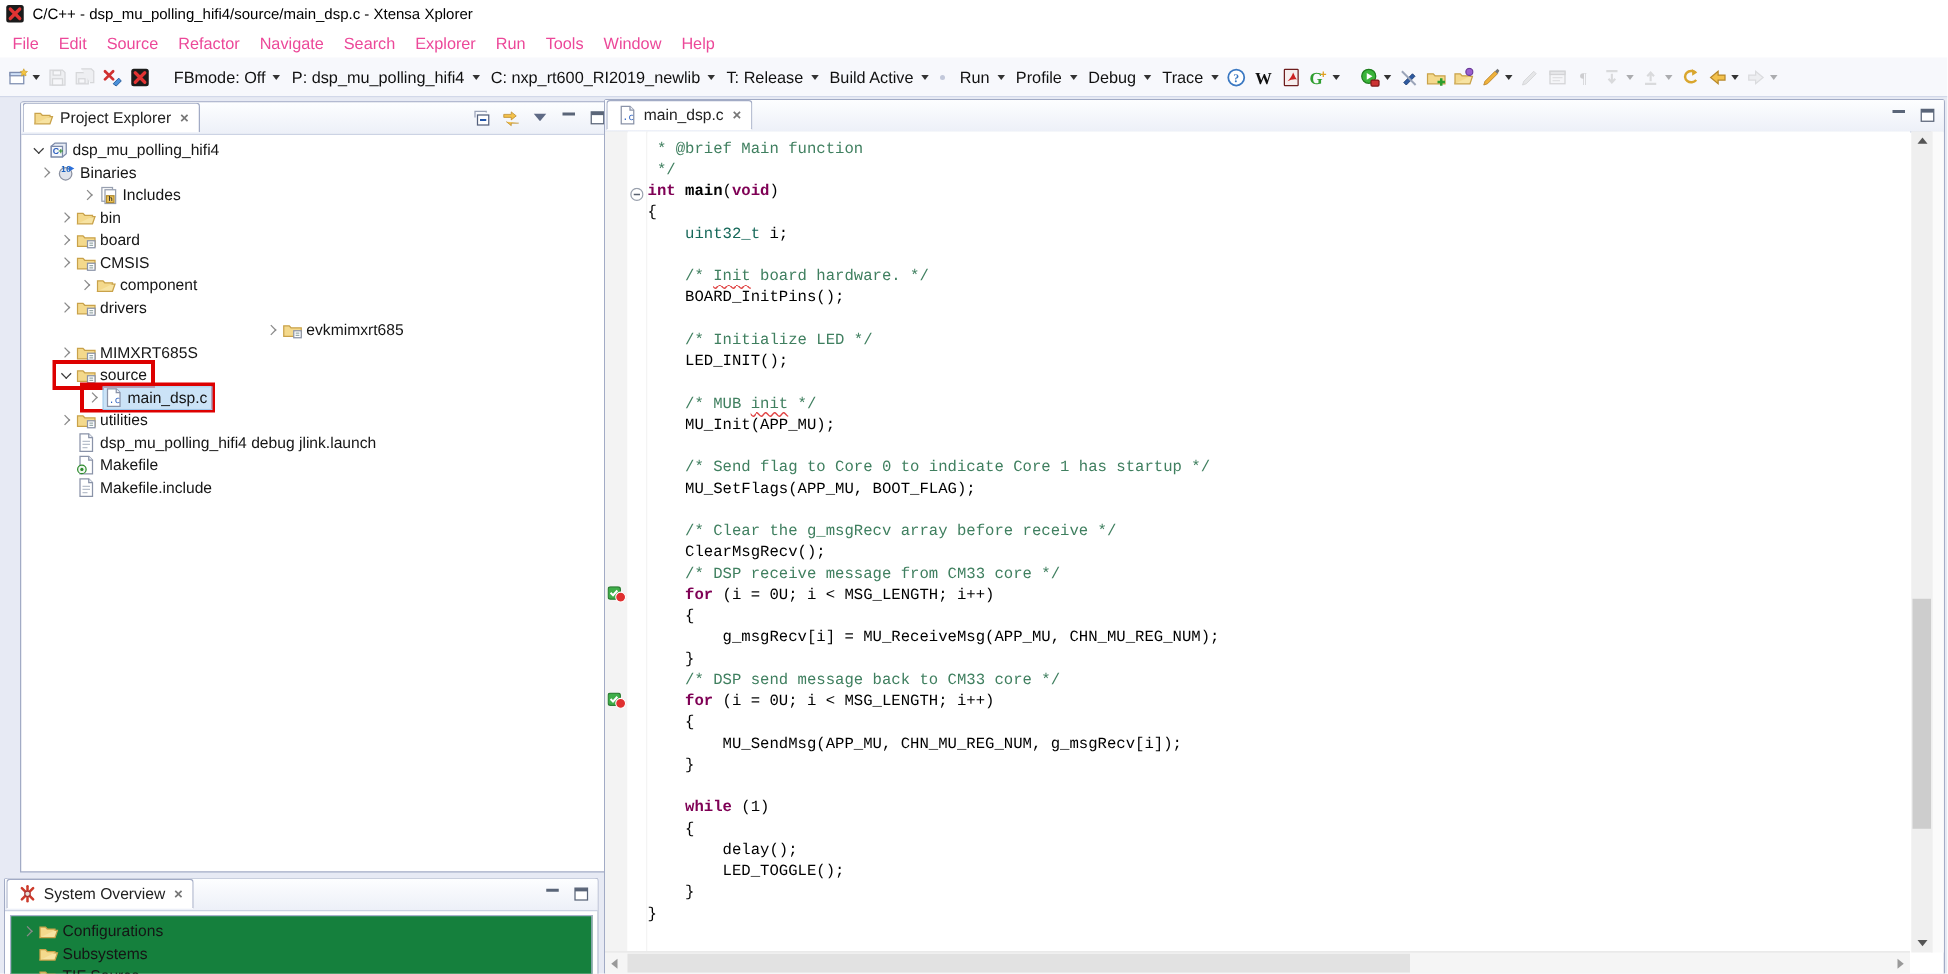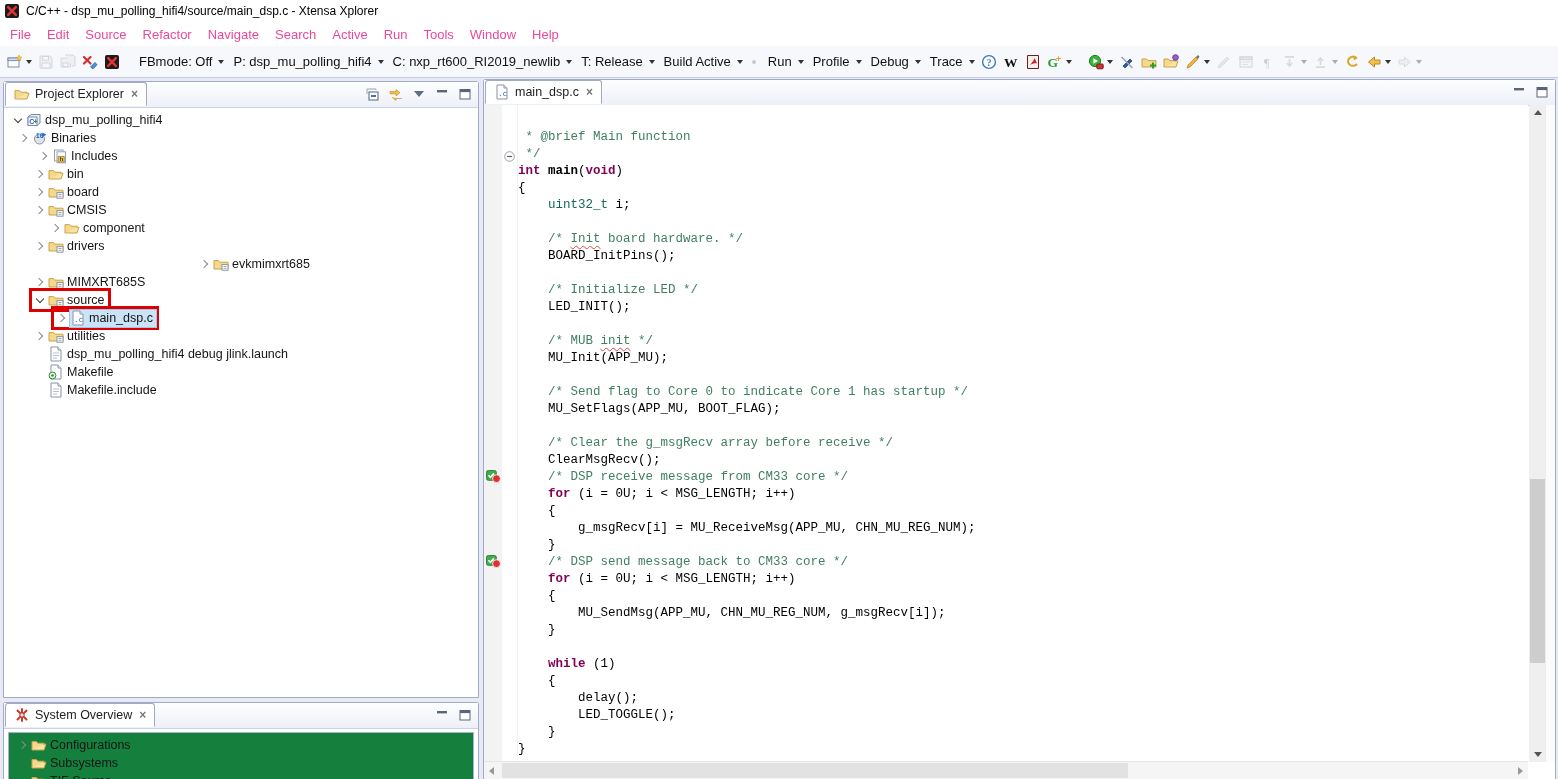--- a/index.html
+++ b/index.html
@@ -16,21 +16,21 @@
   .tb-btn{display:flex;align-items:center;height:24px;padding:0 3px;border-radius:2px}
   .tb-label{font-size:13px;color:#111;padding:0 3px;white-space:nowrap}
   .tb-arrow{width:0;height:0;border-left:3.5px solid transparent;border-right:3.5px solid transparent;border-top:4px solid #333;margin-left:3px}
   .tb-gap{width:10px}
   .tb-dot{width:4px;height:4px;border-radius:50%;background:#c2c8da;margin:0 6px}
   .disabled{opacity:.38;filter:grayscale(.9)}
 
   
   .main{position:absolute;top:78px;left:0;right:0;bottom:0;background:#e7eaf4}
   .panel{position:absolute;background:#fff;border:1px solid #a2abc5;border-radius:3px 3px 0 0;box-sizing:border-box}
-  #pe-panel{left:3px;top:3px;width:476px;height:617px}
+  #pe-panel{left:16px;top:3px;width:476px;height:617px}
   #so-panel{left:3px;top:624px;width:476px;height:80px;border-bottom:none;border-radius:3px 3px 0 0}
   #ed-panel{left:483px;top:1px;width:1073px;height:700px;border-bottom:none}
   .panel-header{height:25px;background:linear-gradient(#fdfeff,#edf0f8);border-bottom:1px solid #ccd3e4;position:relative}
   .tab{display:inline-flex;align-items:center;gap:5px;height:24px;padding:0 8px;margin-left:1px;background:#fff;
        border:1px solid #a2abc5;border-bottom:1px solid #fff;border-radius:3px 3px 0 0;font-size:12.5px;color:#222;
        position:relative;top:0px;box-sizing:border-box}
   .tab-close{color:#777;font-size:12px;font-weight:bold;margin-left:2px;cursor:default}
   .hdr-btns{position:absolute;right:5px;top:4px;display:flex;gap:7px;align-items:center}
   .hdr-btn{width:16px;height:16px;display:flex;align-items:center;justify-content:center}
 
@@ -44,21 +44,21 @@
   .chev.collapsed i{transform:rotate(-45deg);margin-left:-2px}
   .chev.expanded i{border-color:#3a3a3a;transform:rotate(45deg);margin-top:-2px}
   .tree-label{padding:0 3px}
   .labelwrap{display:inline-flex;align-items:center;height:17px}
   .labelwrap.sel{background:#cbe3f7;outline:1px solid #9ec7ea}
 
   
   .ed-body{position:absolute;left:0;right:0;top:25px;bottom:0}
   .ann-ruler{position:absolute;left:0;top:0;bottom:17px;width:18px;background:#f3f3f3}
   .fold-ruler{position:absolute;left:18px;top:0;bottom:17px;width:15px;background:#fff;border-right:1px solid #f1f1f1}
-  .code{position:absolute;left:34px;right:27px;top:0;bottom:17px;overflow:hidden;background:#fff;padding-top:24px}
+  .code{position:absolute;left:34px;right:27px;top:0;bottom:17px;overflow:hidden;background:#fff;padding-top:6px}
   .ln{height:17px;line-height:17px;white-space:pre;font-family:"Liberation Mono","DejaVu Sans Mono",monospace;font-size:12.5px;color:#000}
   .seg-c{color:#3F7F5F}
   .seg-cs{color:#3F7F5F;text-decoration:underline wavy #e04545 1px;text-underline-offset:3px}
   .seg-k{color:#7F0055;font-weight:bold}
   .seg-b{font-weight:bold}
   .seg-t{color:#17695a}
   .bp-marker{position:absolute;left:2px;width:15px;height:14px}
   .fold-marker{position:absolute;left:2px;width:11px;height:11px}
 
   
@@ -92,21 +92,21 @@
   <span>C/C++ - dsp_mu_polling_hifi4/source/main_dsp.c - Xtensa Xplorer</span>
 </div>
 
 <div class="menubar" id="menubar">
     <div class="menu-item">File</div>
     <div class="menu-item">Edit</div>
     <div class="menu-item">Source</div>
     <div class="menu-item">Refactor</div>
     <div class="menu-item">Navigate</div>
     <div class="menu-item">Search</div>
-    <div class="menu-item">Active</div>
+    <div class="menu-item">Explorer</div>
     <div class="menu-item">Run</div>
     <div class="menu-item">Tools</div>
     <div class="menu-item">Window</div>
     <div class="menu-item">Help</div>
   </div>
 
 <div class="toolbar" id="toolbar">
     <span class="tb-btn">
       <span class="icon">
         <svg viewBox="0 0 16 16">
@@ -419,21 +419,21 @@
                 <svg viewBox="0 0 16 16">
                   <circle cx="7.5" cy="9" r="5" fill="#dfe3ec" stroke="#8a90a0"></circle>
                   <text x="3.8" y="7.5" font-size="6.5" font-weight="bold" fill="#1b62c0" font-family="monospace">10</text>
                   <path d="M10.5 2.5 14.5 4.8 10.5 7z" fill="#2b6fd9"></path>
                 </svg>
               </span>
               <span class="tree-label">Binaries</span>
             </span>
           </span>
         </div>
-        <div class="tree-row" style="padding-left: 32px;">
+        <div class="tree-row" style="padding-left: 46px;">
           <span class="row-inner">
             <span class="chev collapsed">
               <i></i>
             </span>
             <span class="labelwrap">
               <span class="icon">
                 <svg viewBox="0 0 16 16">
                   <rect x="2.5" y="2" width="8.5" height="11" fill="#fff" stroke="#98a0b0"></rect>
                   <rect x="5" y="3.8" width="8.5" height="11" fill="#fff" stroke="#98a0b0"></rect>
                   <rect x="6.2" y="8.6" width="6" height="5.4" fill="#f1c75a" stroke="#b08a2e"></rect>

